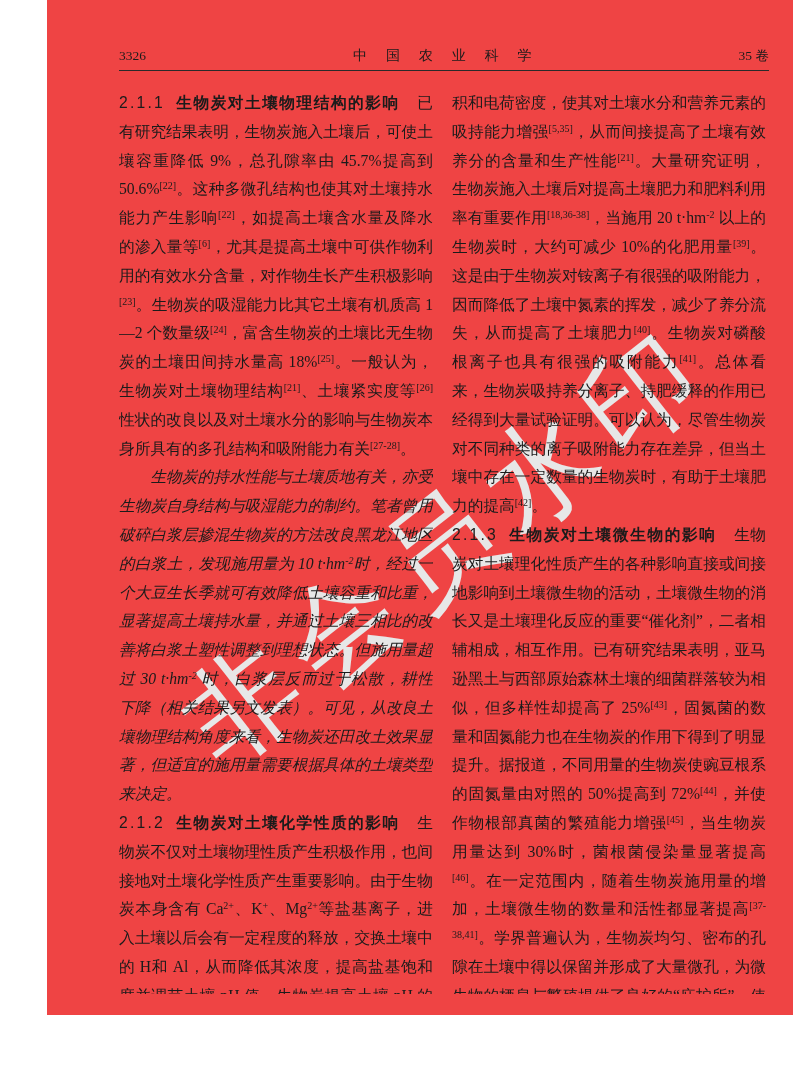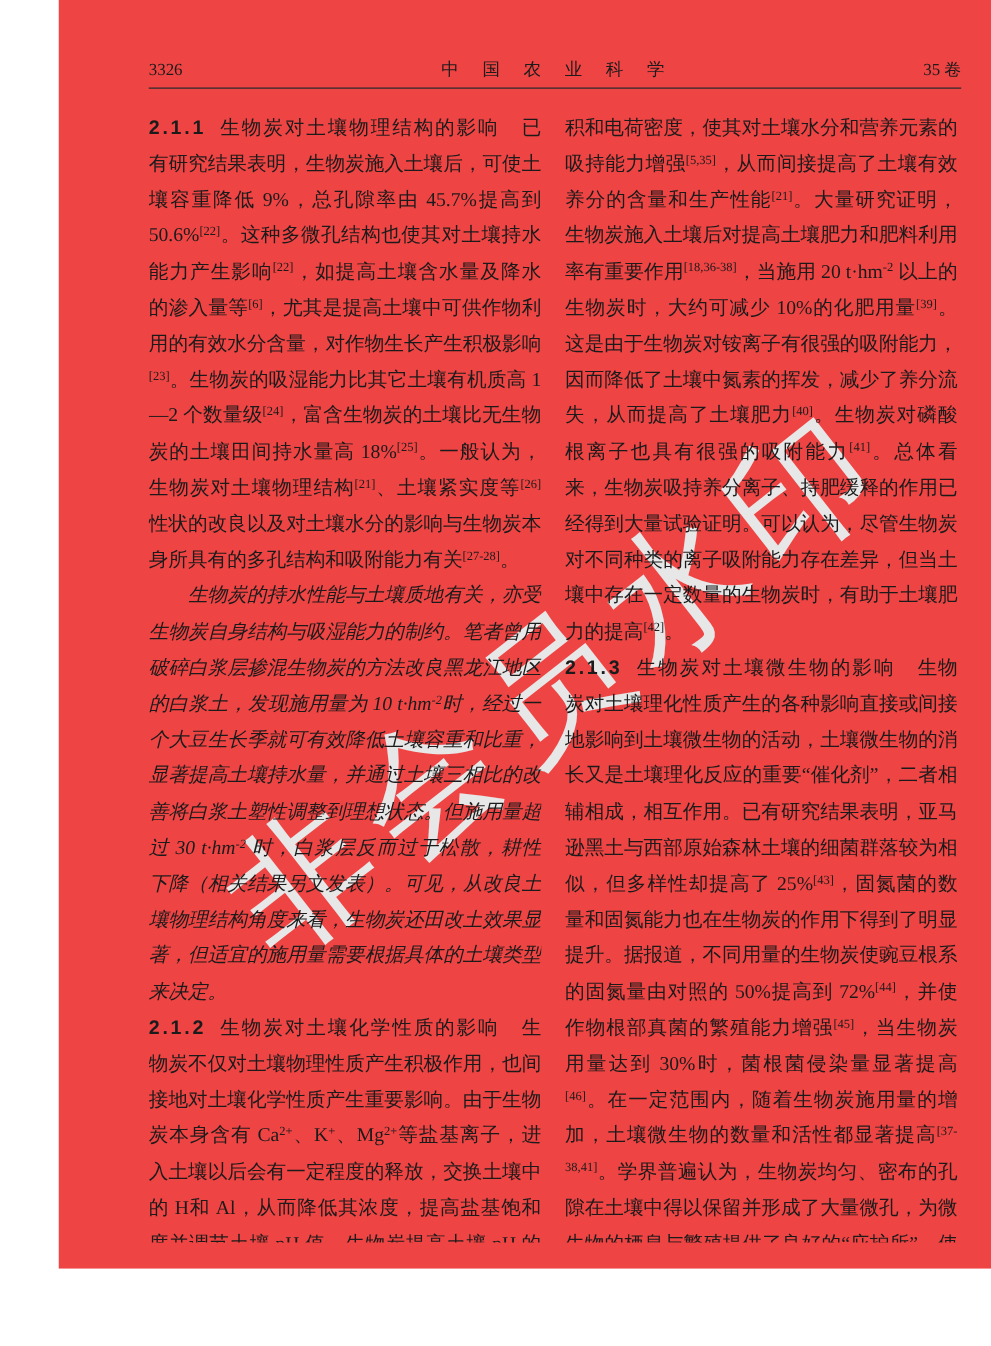--- a/index.html
+++ b/index.html
@@ -28,25 +28,25 @@
     display:flex;gap:19px;z-index:1;
   }
   .col{
     width:314px;height:100%;overflow:hidden;
     font-size:15.7px;line-height:28.8px;text-align:justify;
   }
   .block{margin:0;}
   .para-indent{text-indent:2em;font-style:italic;}
   sup{font-size:10px;line-height:0;vertical-align:5px;letter-spacing:0;}
   .sec-num{
-    font-family:"Liberation Sans", sans-serif;font-weight:700;
+    font-family:"Liberation Sans", sans-serif;font-weight:400;
     letter-spacing:0.14em;margin-right:0.7em;
   }
   .sec-title{
-    font-family:"Liberation Sans", sans-serif;font-weight:400;
+    font-family:"Liberation Sans", sans-serif;font-weight:700;
     letter-spacing:0.07em;
   }
   .sec-gap{display:inline-block;width:1.1em;}
 </style>
 </head>
 <body>
 
 <div class="page">
   <div class="hdr">
     <span>3326</span>

